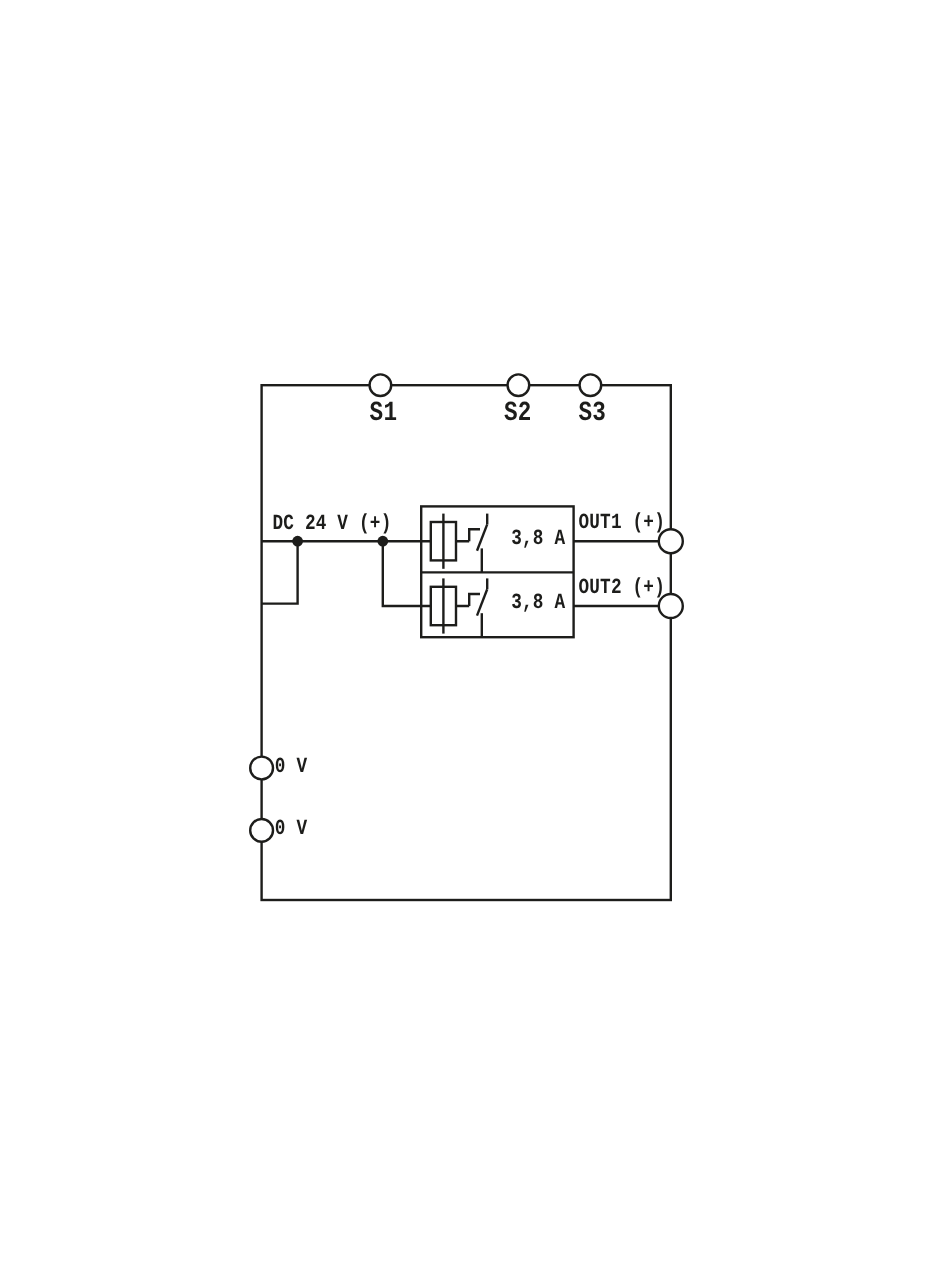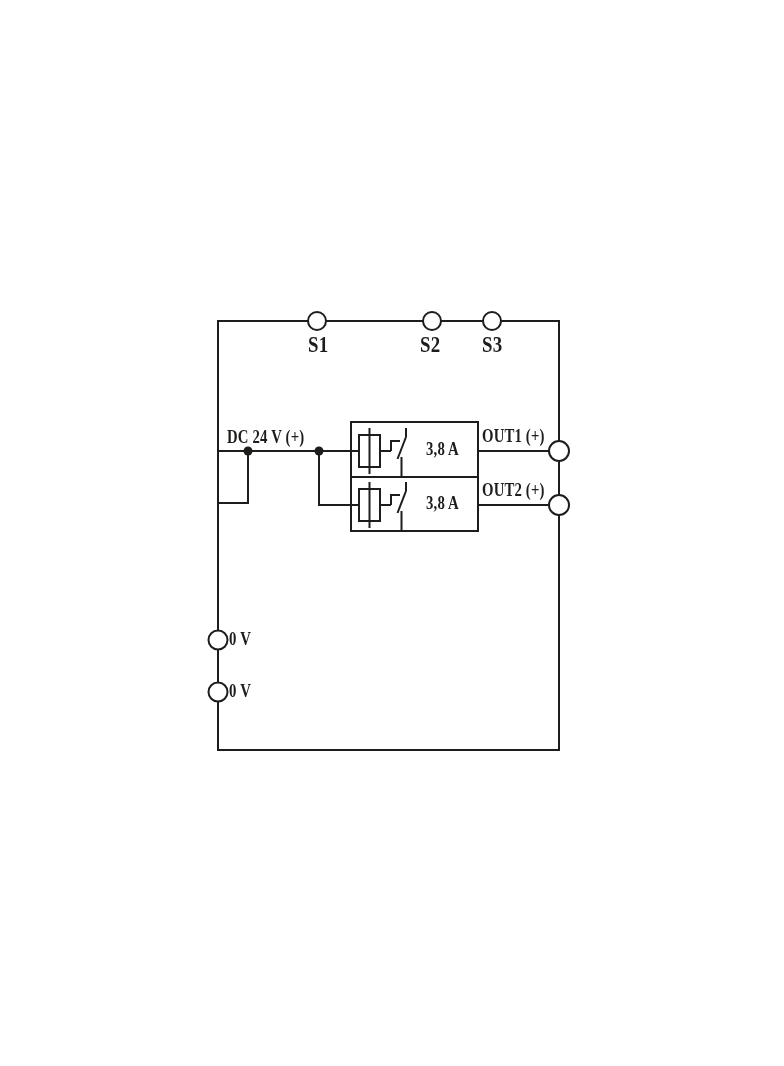--- a/index.html
+++ b/index.html
@@ -6,21 +6,21 @@
     margin: 0;
     padding: 0;
     background: #ffffff;
   }
   #canvas {
     position: relative;
     width: 784px;
     height: 1066px;
     background: #ffffff;
     overflow: hidden;
-    font-family: Liberation Serif, serif;
+    font-family: Liberation Mono, monospace;
   }
   #linework {
     position: absolute;
     left: 0;
     top: 0;
   }
   .lbl {
     position: absolute;
     color: #1d1d1b;
     font-weight: 700;

